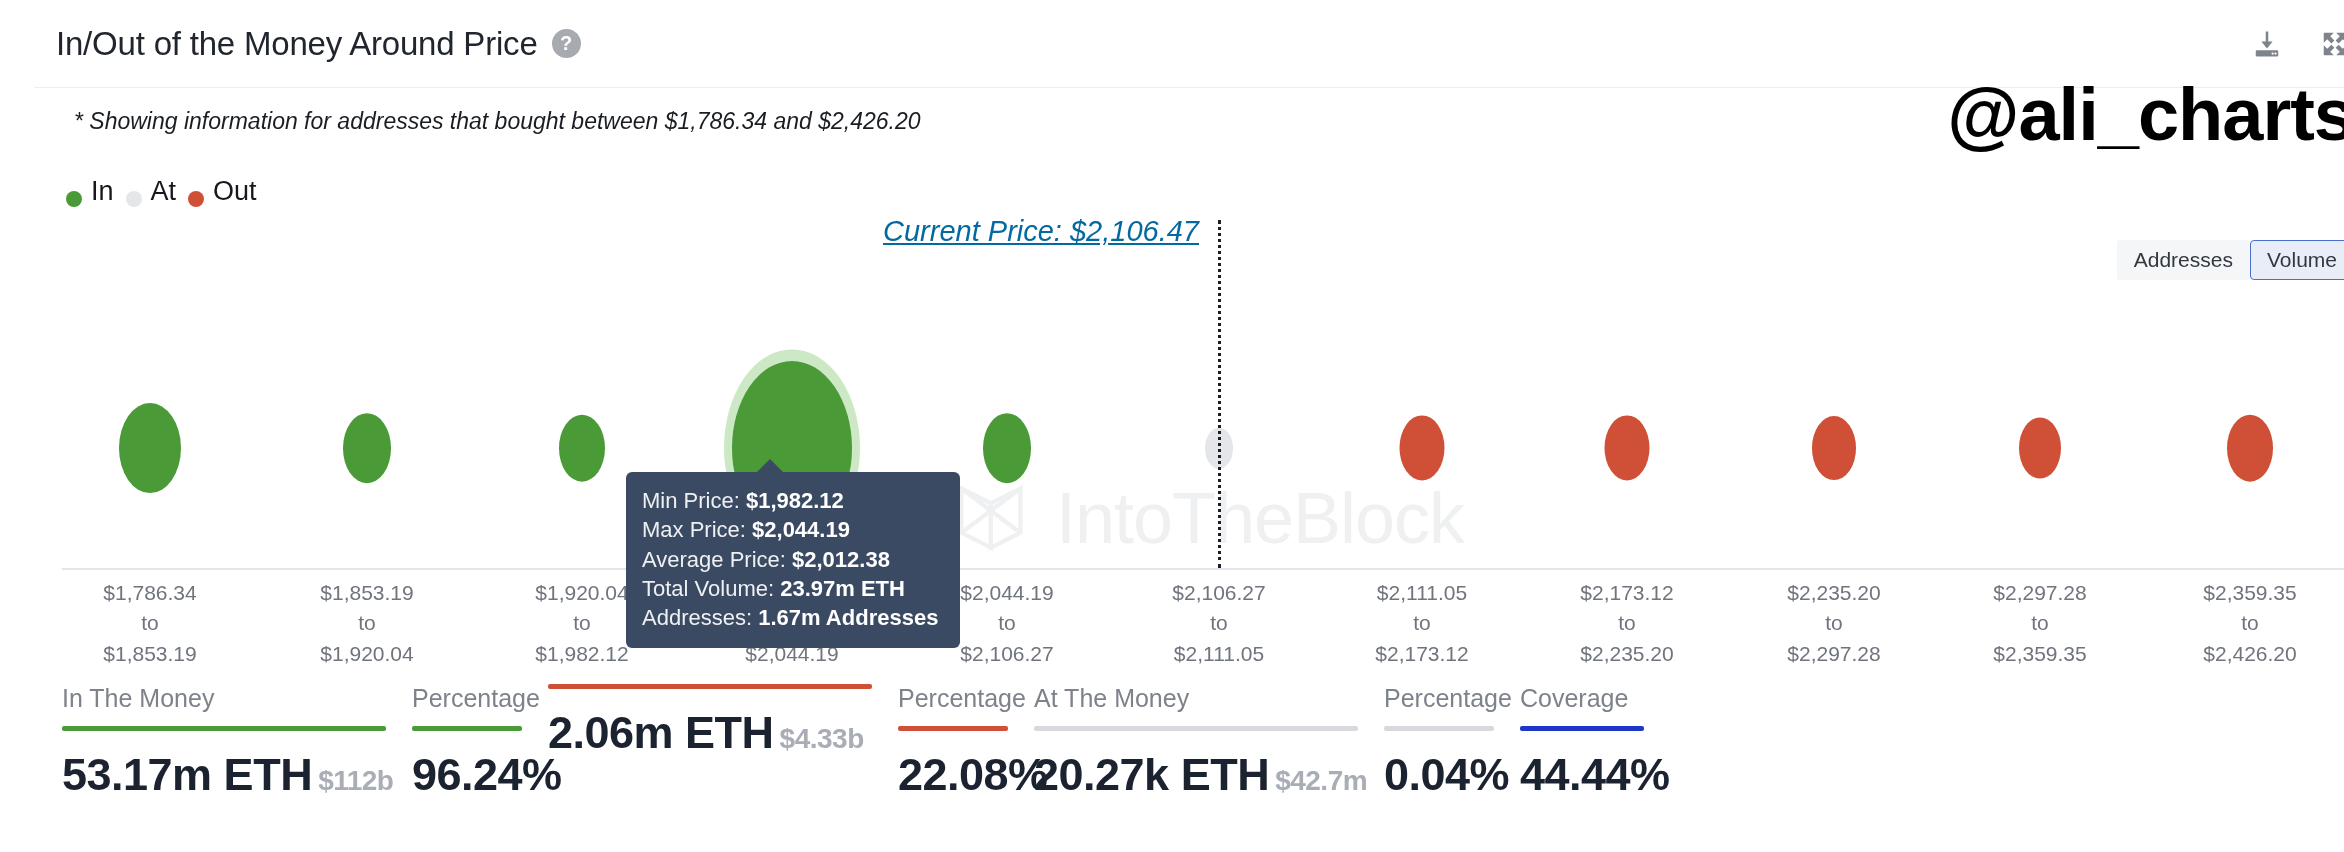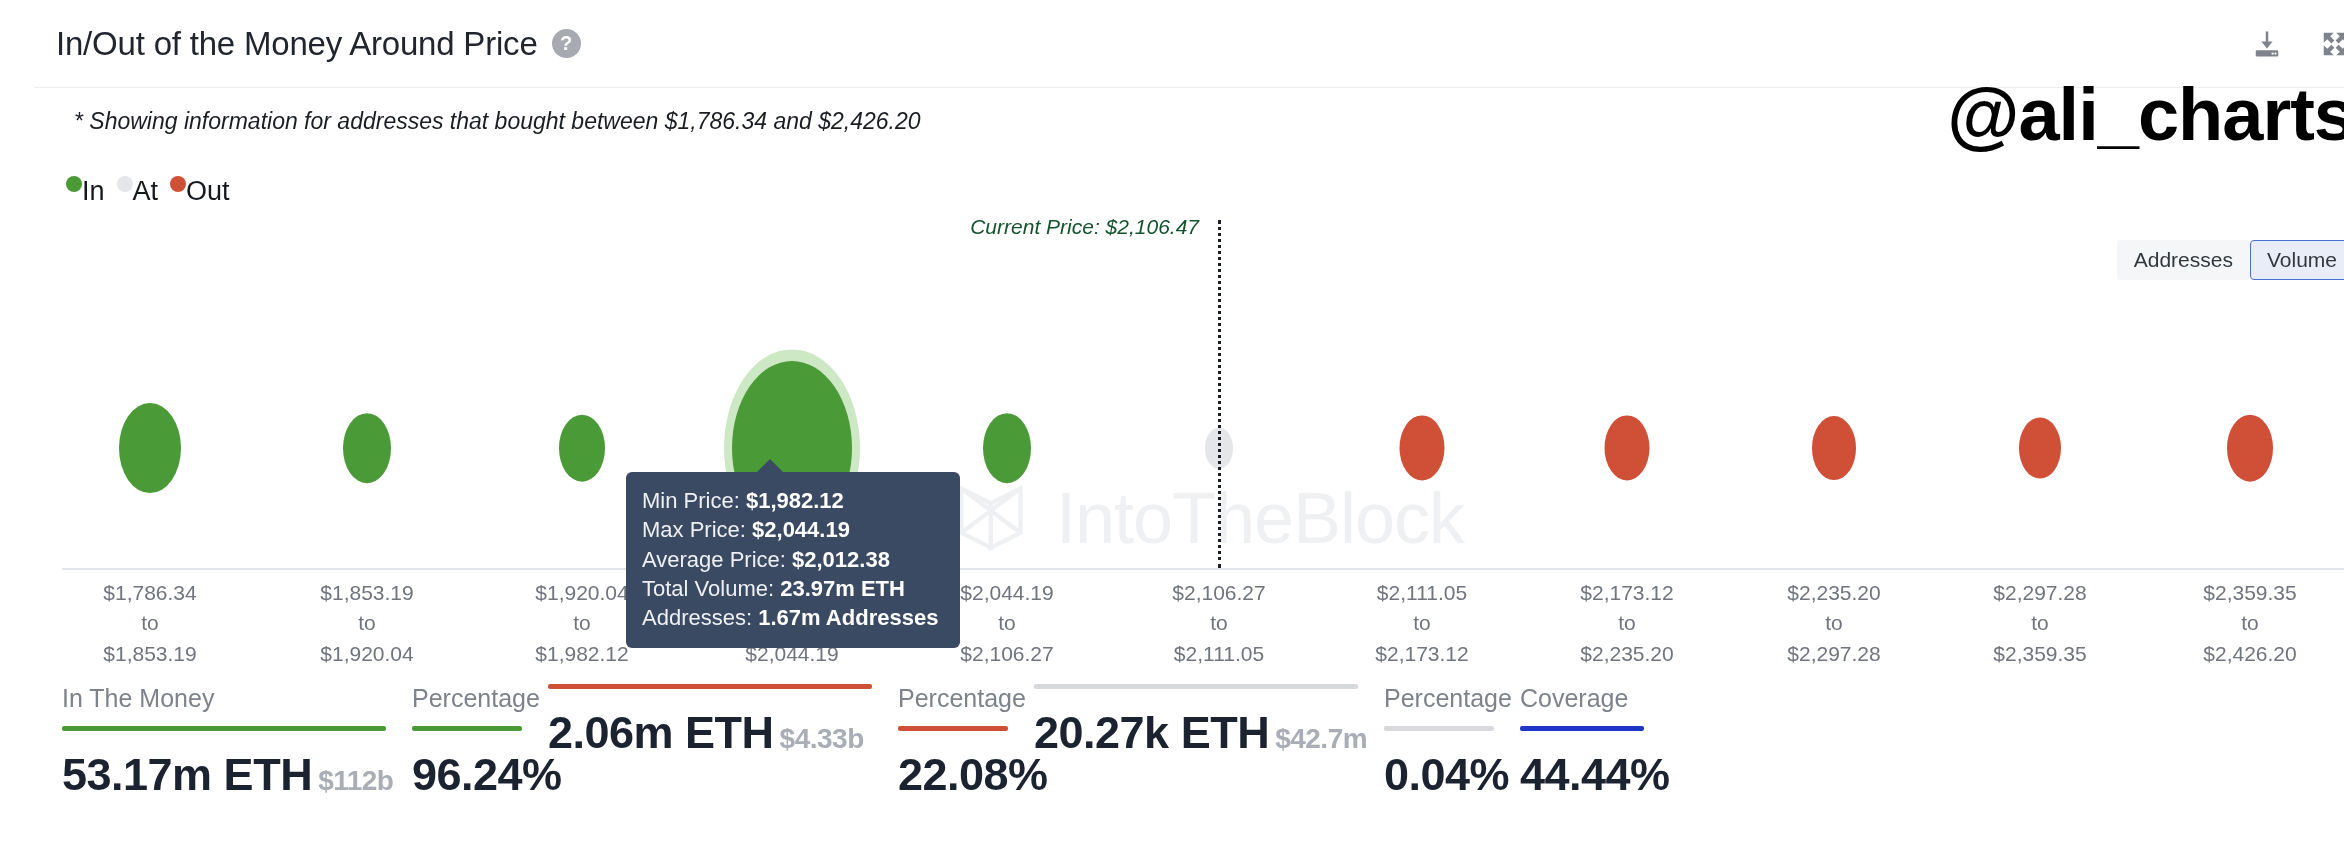--- a/index.html
+++ b/index.html
@@ -94,21 +94,21 @@
   
   .legend {
     position: absolute;
     left: 32px; top: 176px;
     display: flex;
     align-items: center;
     gap: 12px;
     font-size: 27px;
     color: #15181d;
   }
-  .legend-item { display: flex; align-items: flex-start; cursor: pointer; }
+  .legend-item { display: flex; align-items: flex-end; gap: 9px; cursor: pointer; }
   .legend-dot { width: 16px; height: 16px; border-radius: 50%; display: inline-block; }
 
   
   .toggle-group {
     position: absolute;
     right: 24px; top: 240px;
     display: flex;
     height: 40px;
   }
   .toggle-btn {
@@ -148,25 +148,26 @@
     transform: translate(-50%, -50%);
   }
   .bubble-halo {
     position: absolute;
     border-radius: 50%;
     transform: translate(-50%, -50%);
     background: #cde8c4;
   }
   .current-price-label {
     position: absolute;
-    font-size: 21px;
+    font-size: 29px;
     font-style: italic;
-    color: #14532d;
+    color: #0369a1;
     white-space: nowrap;
     transform: translateX(-100%);
+    text-decoration: underline;
   }
   .dotted-line {
     position: absolute;
     width: 3px;
     border-left: 3px dotted #1b1e24;
   }
   .watermark-itb {
     position: absolute;
     left: 50%;
     top: 175px;
@@ -426,20 +427,21 @@
       <div class="stat" style="width: 350px;">
         <div class="stat-rule" style="background: rgb(207, 80, 54);"></div>
         <div class="stat-value"><span>2.06m ETH</span><span class="stat-sub">$4.33b</span></div>
       </div>
       <div class="stat" style="width: 136px;">
         <div class="stat-label">Percentage</div>
         <div class="stat-rule" style="background: rgb(207, 80, 54);"></div>
         <div class="stat-value"><span>22.08%</span></div>
       </div>
       <div class="stat" style="width: 350px;">
+        <div class="stat-label">At The Money</div>
         <div class="stat-rule" style="background: rgb(215, 217, 221);"></div>
         <div class="stat-value"><span>20.27k ETH</span><span class="stat-sub">$42.7m</span></div>
       </div>
       <div class="stat" style="width: 136px;">
         <div class="stat-label">Percentage</div>
         <div class="stat-rule" style="background: rgb(215, 217, 221);"></div>
         <div class="stat-value"><span>0.04%</span></div>
       </div>
       <div class="stat" style="width: 150px;">
         <div class="stat-label">Coverage</div>

